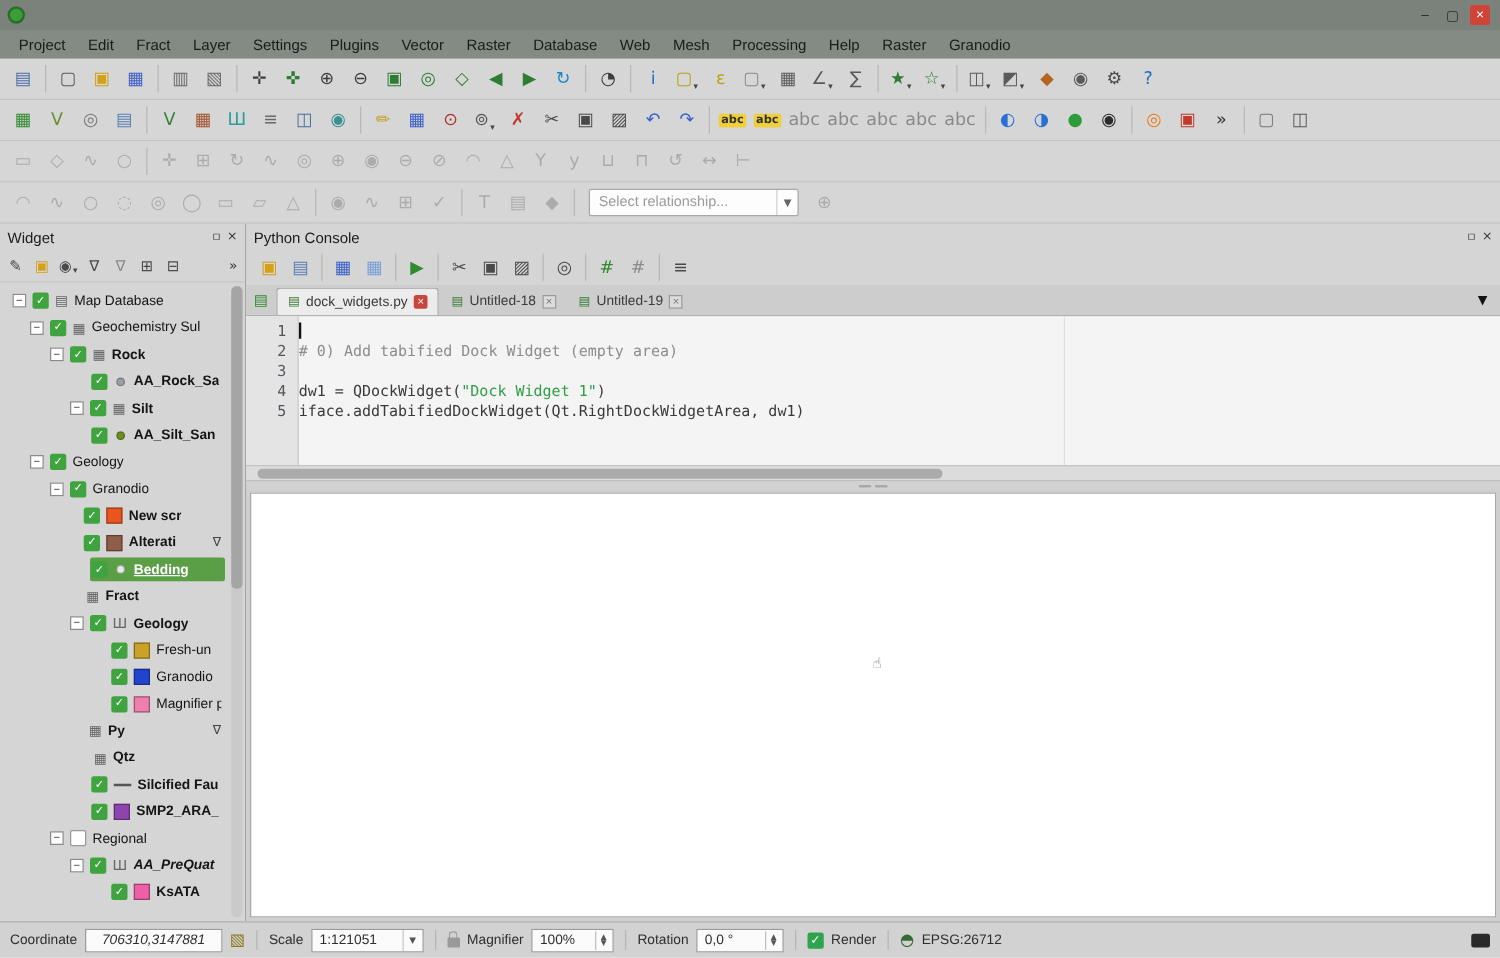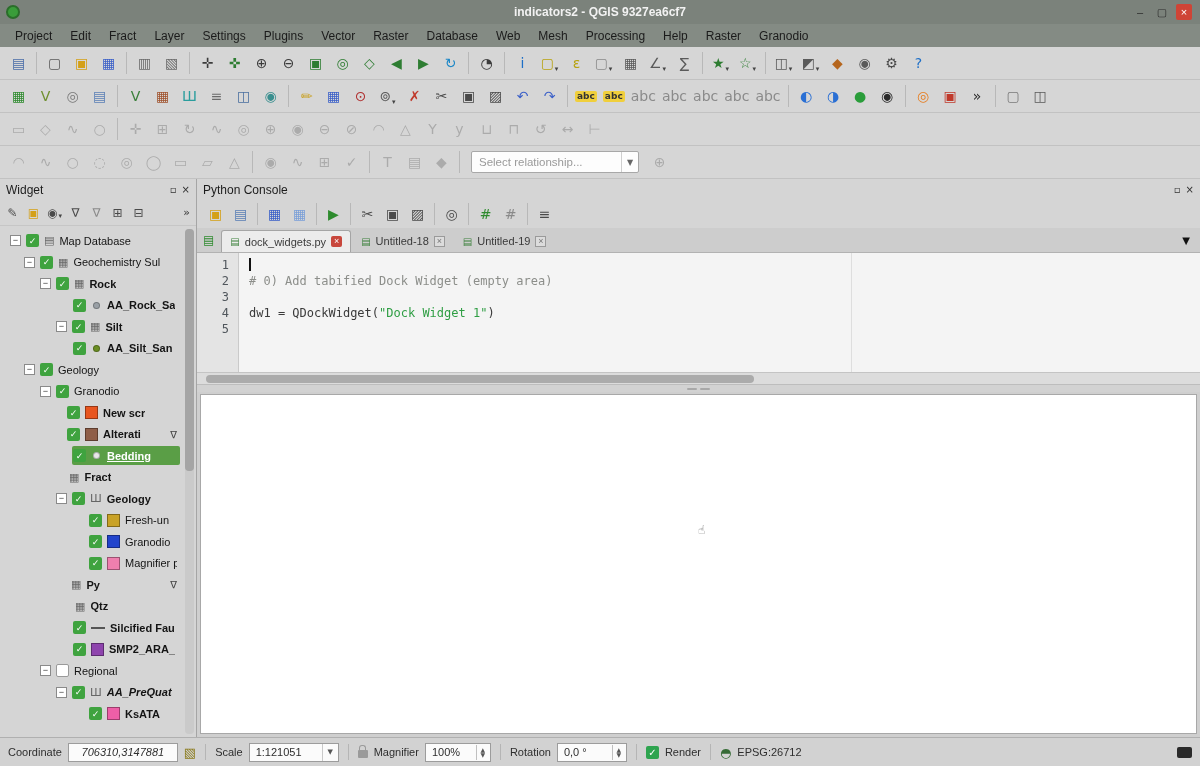--- a/index.html
+++ b/index.html
@@ -76,21 +76,21 @@
   .tab.active { background:#ececec; border:1px solid #a5a5a5; border-bottom:none; border-radius:3px 3px 0 0; }
   .tab-file-icon { font-family:"DejaVu Sans", sans-serif; font-size:10px; color:#3a7f3a; }
   .tab-close { width:11px; height:11px; display:flex; align-items:center; justify-content:center; font-size:9px; line-height:1; }
   .tab.active .tab-close { background:#c8473c; color:#fff; border-radius:2px; }
   .tab:not(.active) .tab-close { border:1px solid #9a9a9a; color:#777; background:#dcdcdc; }
   .tabs-dd { margin-left:auto; align-self:center; font-size:10px; color:#111; padding-right:6px; font-family:"DejaVu Sans", sans-serif; }
 
   .editor { flex:1; display:flex; min-height:0; background:#f4f4f4; font-family:"DejaVu Sans Mono", monospace; font-size:12px; position:relative; }
   .gutter { width:42px; flex:none; background:#e4e4e4; border-right:1px solid #cacaca; text-align:right; padding:4px 9px 0 0; color:#50565c; line-height:16px; }
   .ln { height:16px; }
-  .codecol { flex:1; padding:4px 0 0 10px; line-height:16px; position:relative; overflow:hidden; }
+  .codecol { flex:1; padding:4px 0 0 0; line-height:16px; position:relative; overflow:hidden; }
   .code-line { height:16px; white-space:pre; }
   .seg.comment { color:#8c8e8a; }
   .seg.string { color:#2f9e44; }
   .seg.code { color:#3a3a3a; }
   .cursor { display:inline-block; width:1.5px; height:13px; background:#111; vertical-align:-2px; }
   .margin-line { position:absolute; left:612px; top:0; bottom:0; width:1px; background:#dedede; }
   .hscroll { height:12px; background:#dcdcdc; border-top:1px solid #c4c4c4; position:relative; flex:none; }
   .hthumb { position:absolute; left:9px; top:2px; height:8px; width:548px; background:#ababab; border-radius:4px; }
 
   .splitter { height:7px; background:#d2d2d2; display:flex; align-items:center; justify-content:center; gap:3px; flex:none; }
@@ -120,21 +120,20 @@
   .bubble { width:15px; height:11px; background:#2a2a2a; border-radius:2px; position:relative; flex:none; }
   .bubble::after { content:""; position:absolute; left:3px; bottom:-4px; border:4px solid transparent; border-top-color:#2a2a2a; border-left-width:2px; border-right-width:2px; }
 </style>
 </head>
 <body>
 
 <div class="window">
 
   <div class="titlebar">
     <div class="app-logo"></div>
-    <div class="title">indicators2 - QGIS 9327ea6cf7</div>
     <div class="win-controls">
       <div class="win-btn">–</div>
       <div class="win-btn">▢</div>
       <div class="win-btn close">×</div>
     </div>
   </div>
 
   <div class="menubar" id="menubar">
       <div class="menu-item">Project</div>
       <div class="menu-item">Edit</div>
@@ -804,20 +803,21 @@
               <div class="ln">3</div>
               <div class="ln">4</div>
               <div class="ln">5</div>
             </div>
           <div class="codecol" id="codecol">
             <div class="margin-line"></div>
           <div class="code-line"><span class="cursor"></span></div>
               <div class="code-line"><span class="seg comment"># 0) Add tabified Dock Widget (empty area)</span></div>
               <div class="code-line">&nbsp;</div>
               <div class="code-line"><span class="seg code">dw1 = QDockWidget(</span><span class="seg string">"Dock Widget 1"</span><span class="seg code">)</span></div>
+              <div class="code-line"><span class="seg code">iface.addTabifiedDockWidget(Qt.RightDockWidgetArea, dw1)</span></div>
             </div>
         </div>
         <div class="hscroll">
           <div class="hthumb"></div>
         </div>
       </div>
 
       <div class="splitter">
           <i></i>
           <i></i>

